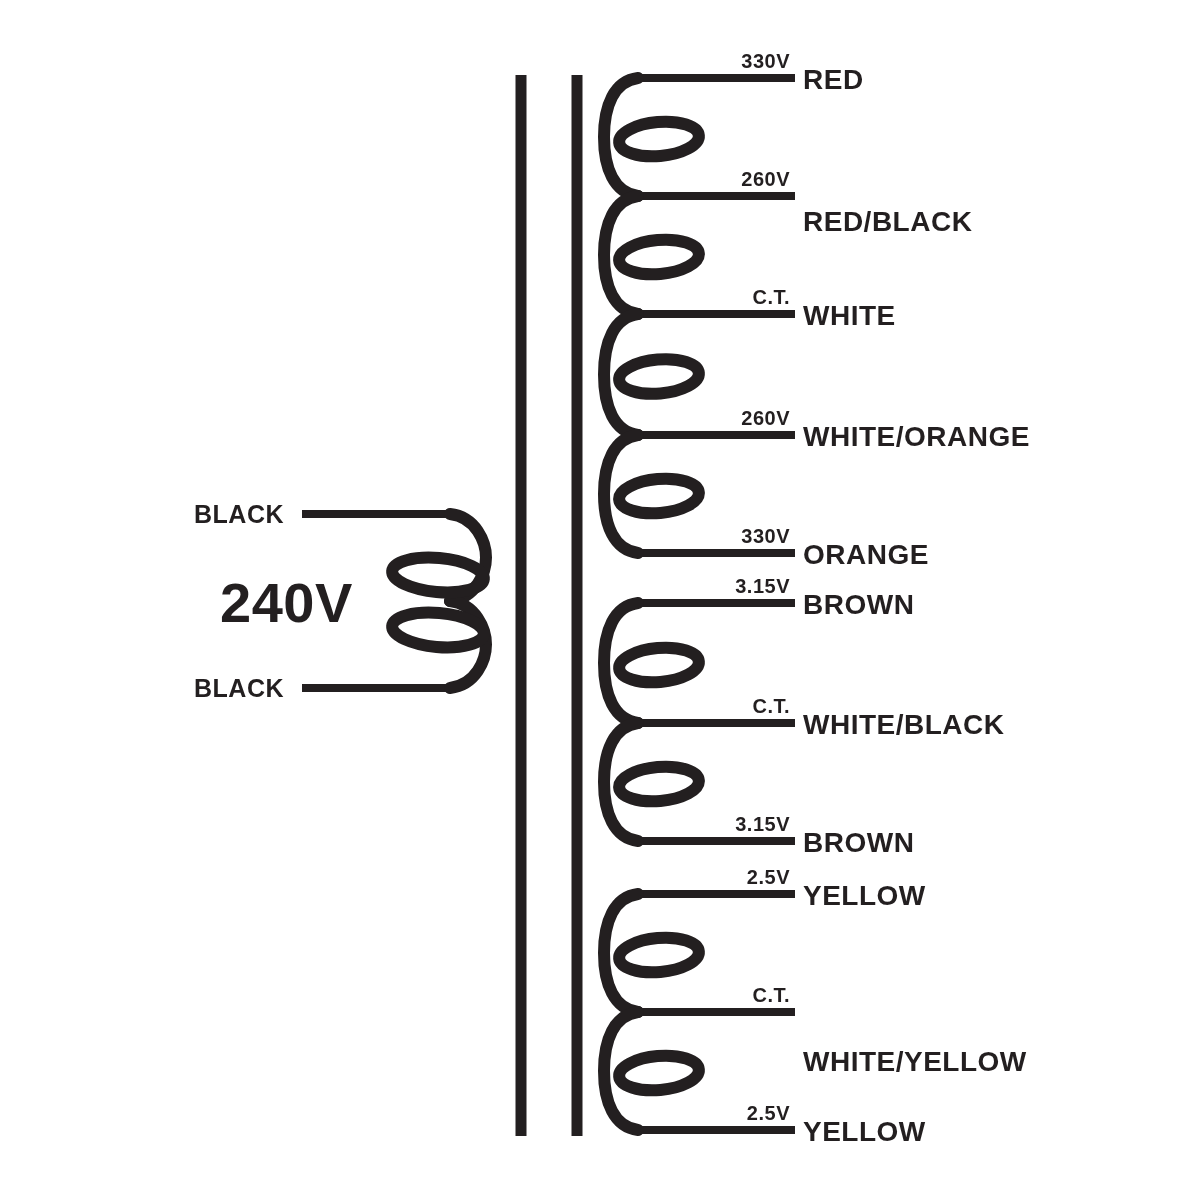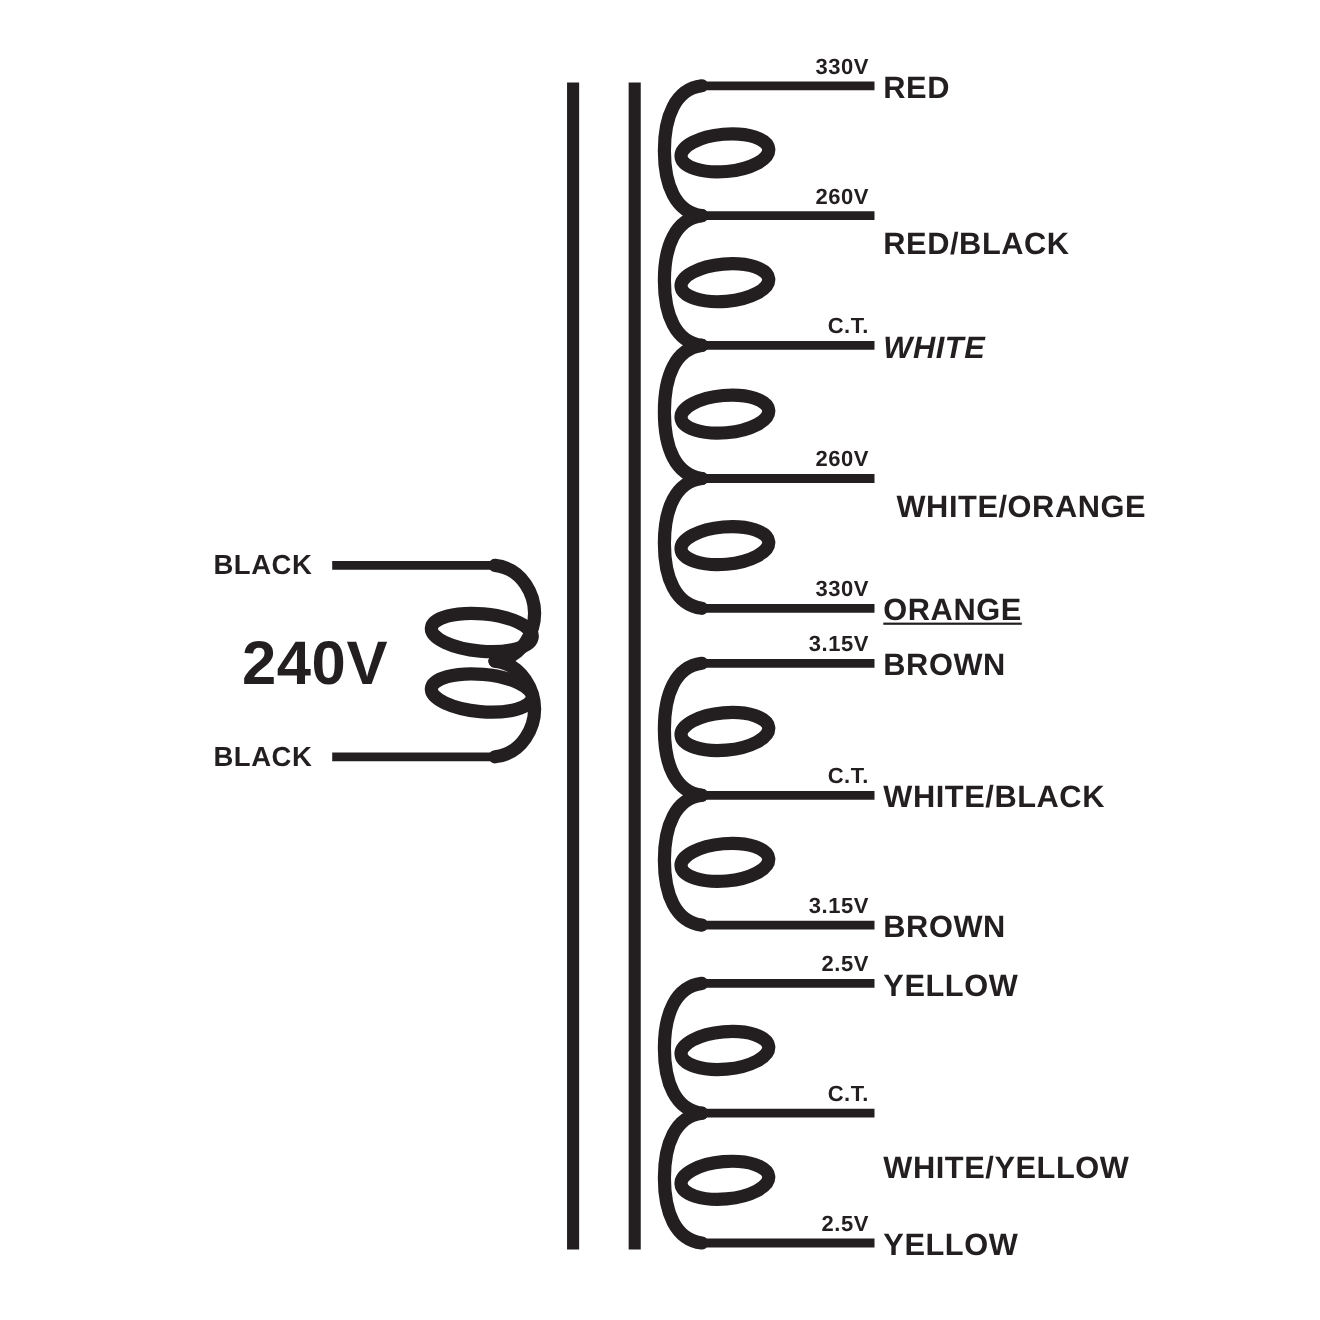--- a/index.html
+++ b/index.html
@@ -95,25 +95,25 @@
     </svg>
   <div id="labels-layer">
       <div class="label primary-lead-label" style="right: 916px; top: 502px;">BLACK</div>
       <div class="label primary-lead-label" style="right: 916px; top: 676px;">BLACK</div>
       <div class="label primary-voltage-label" style="left: 220px; top: 575px;">240V</div>
       <div class="label voltage-label" style="right: 410px; bottom: 1129px;">330V</div>
       <div class="label wire-label" style="left: 803px; top: 66px;">RED</div>
       <div class="label voltage-label" style="right: 410px; bottom: 1011px;">260V</div>
       <div class="label wire-label" style="left: 803px; top: 184px; margin-top: 24px;">RED/BLACK</div>
       <div class="label voltage-label" style="right: 410px; bottom: 893px;">C.T.</div>
-      <div class="label wire-label" style="left: 803px; top: 302px; font-style: italic;">WHITE</div>
+      <div class="label wire-label" style="left: 803px; top: 302px;">WHITE</div>
       <div class="label voltage-label" style="right: 410px; bottom: 772px;">260V</div>
-      <div class="label wire-label" style="left: 803px; top: 447px; margin-left: 12px;">WHITE/ORANGE</div>
+      <div class="label wire-label" style="left: 803px; top: 423px;">WHITE/ORANGE</div>
       <div class="label voltage-label" style="right: 410px; bottom: 654px;">330V</div>
-      <div class="label wire-label" style="left: 803px; top: 541px; text-decoration: underline;">ORANGE</div>
+      <div class="label wire-label" style="left: 803px; top: 541px;">ORANGE</div>
       <div class="label voltage-label" style="right: 410px; bottom: 604px;">3.15V</div>
       <div class="label wire-label" style="left: 803px; top: 591px;">BROWN</div>
       <div class="label voltage-label" style="right: 410px; bottom: 484px;">C.T.</div>
       <div class="label wire-label" style="left: 803px; top: 711px;">WHITE/BLACK</div>
       <div class="label voltage-label" style="right: 410px; bottom: 366px;">3.15V</div>
       <div class="label wire-label" style="left: 803px; top: 829px;">BROWN</div>
       <div class="label voltage-label" style="right: 410px; bottom: 313px;">2.5V</div>
       <div class="label wire-label" style="left: 803px; top: 882px;">YELLOW</div>
       <div class="label voltage-label" style="right: 410px; bottom: 195px;">C.T.</div>
       <div class="label wire-label" style="left: 803px; top: 1000px; margin-top: 48px;">WHITE/YELLOW</div>

